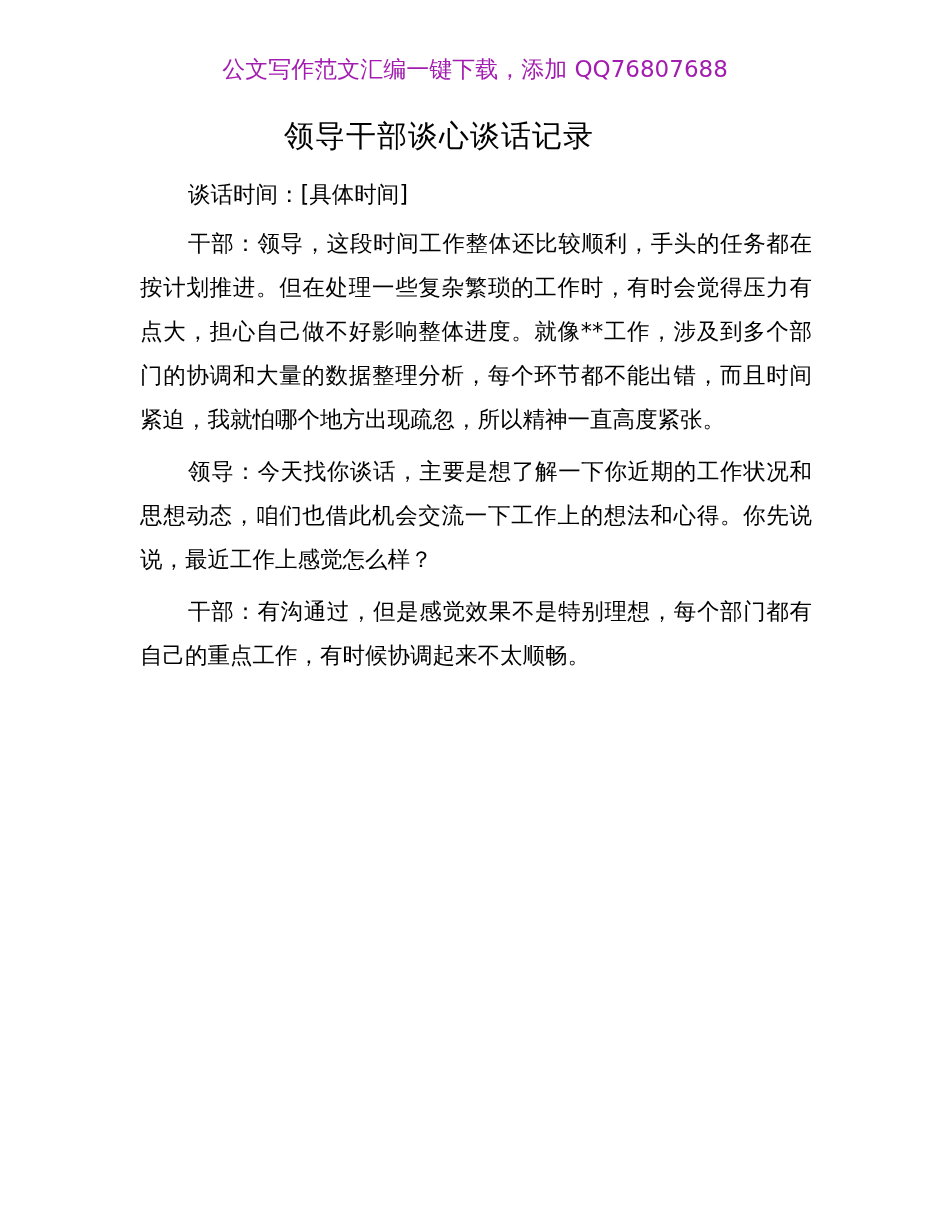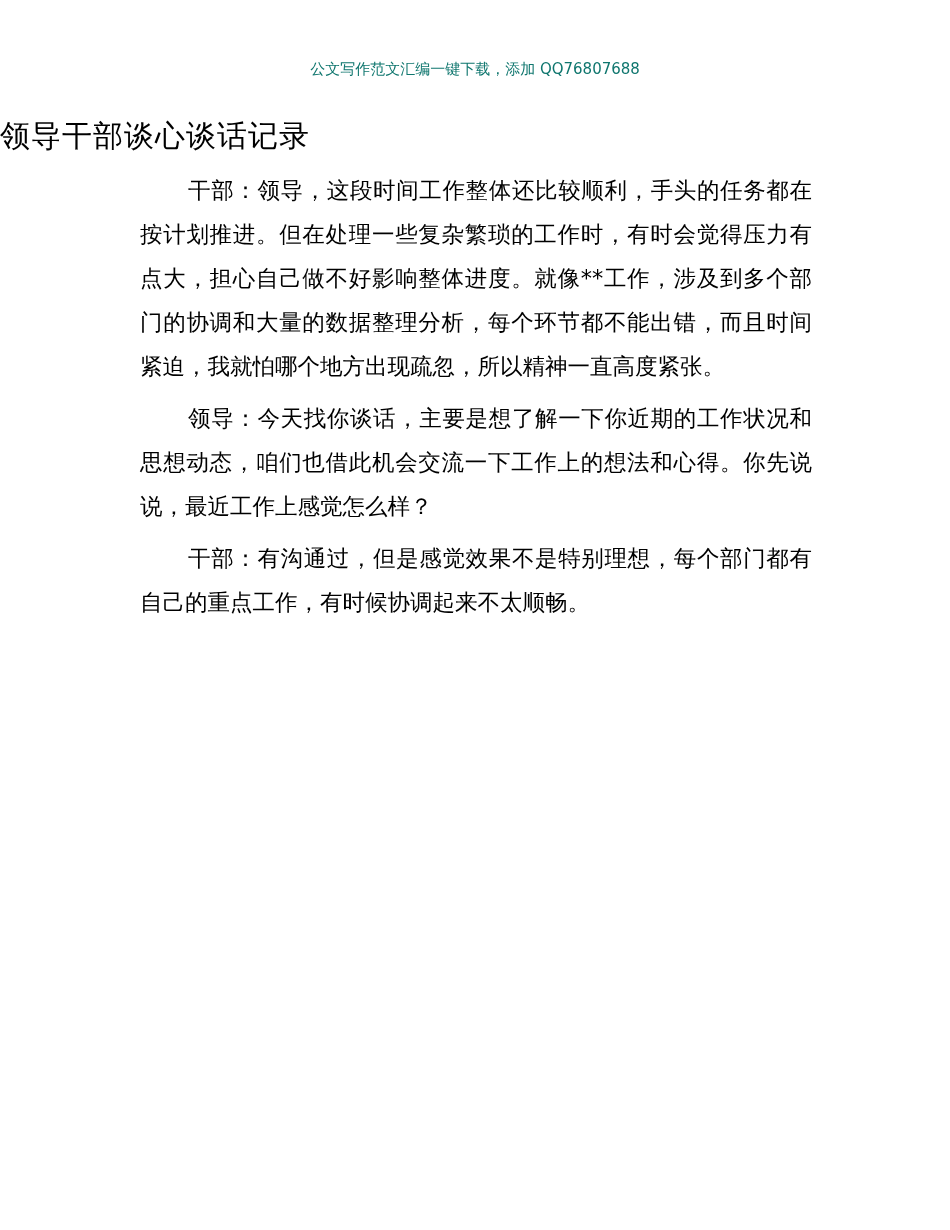--- a/index.html
+++ b/index.html
@@ -1,35 +1,36 @@
 <!DOCTYPE html>
 <html><head>
 <meta charset="utf-8">
 <style>
   html, body { margin:0; padding:0; background:#ffffff; }
   body { width:950px; height:1230px; position:relative; overflow:hidden;
          font-family:"DejaVu Sans","Liberation Sans",sans-serif; color:#000; }
   .header { position:absolute; top:57px; left:0; width:950px; text-align:center;
-            font-size:15px; color:#0f766e; line-height:24px; }
-  .title { position:absolute; top:116px; left:0; width:878px; 
+            font-size:23px; color:#a21caf; line-height:24px; }
+  .title { position:absolute; top:116px; left:0; width:878px; text-align:center;
            font-size:30px; line-height:40px; letter-spacing:1px; }
   .content { position:absolute; left:140px; top:168px; width:672px; font-size:22.5px; }
   .meta { line-height:53px; text-indent:48px; margin:0; }
   .para { line-height:44px; text-indent:48px; margin:0 0 8px 0; text-align:justify; }
   .para.first { margin-top:4px; }
 </style>
 </head>
 <body>
 
 <div class="header">
   <span>公文写作范文汇编一键下载，添加 QQ76807688</span>
 </div>
 
 <div class="title">
   <span>领导干部谈心谈话记录</span>
 </div>
 
 <div class="content">
+  <p class="meta"><span>谈话时间：</span><span>[具体时间]</span></p>
 
   <p class="para"><span>干部：</span><span>领导，这段时间工作整体还比较顺利，手头的任务都在按计划推进。但在处理一些复杂繁琐的工作时，有时会觉得压力有点大，担心自己做不好影响整体进度。就像**工作，涉及到多个部门的协调和大量的数据整理分析，每个环节都不能出错，而且时间紧迫，我就怕哪个地方出现疏忽，所以精神一直高度紧张。</span></p>
   <p class="para first"><span>领导：</span><span>今天找你谈话，主要是想了解一下你近期的工作状况和思想动态，咱们也借此机会交流一下工作上的想法和心得。你先说说，最近工作上感觉怎么样？</span></p>
   <p class="para"><span>干部：</span><span>有沟通过，但是感觉效果不是特别理想，每个部门都有自己的重点工作，有时候协调起来不太顺畅。</span></p>
 </div>
 
 </body></html>

